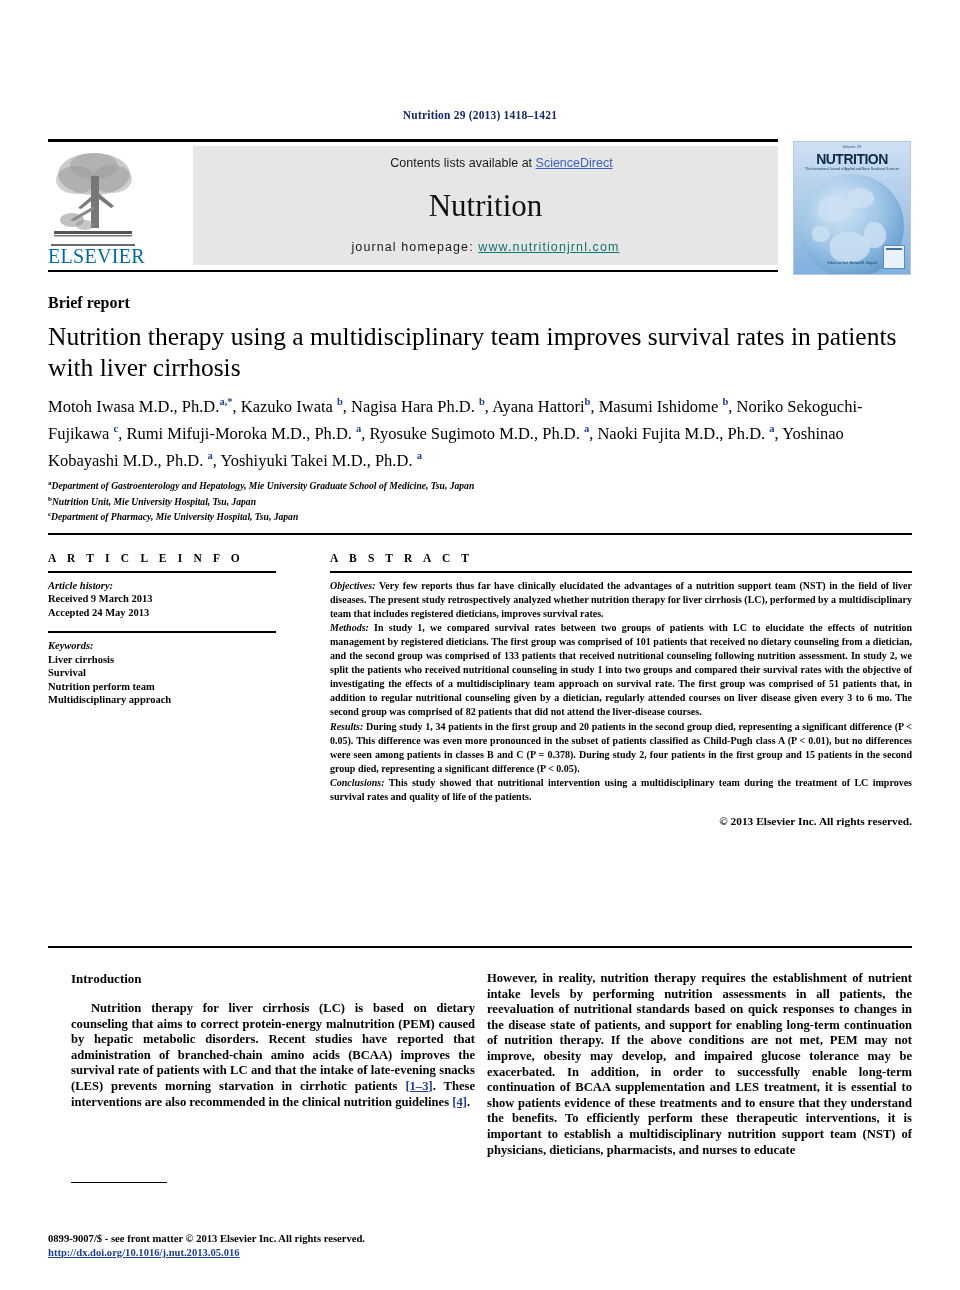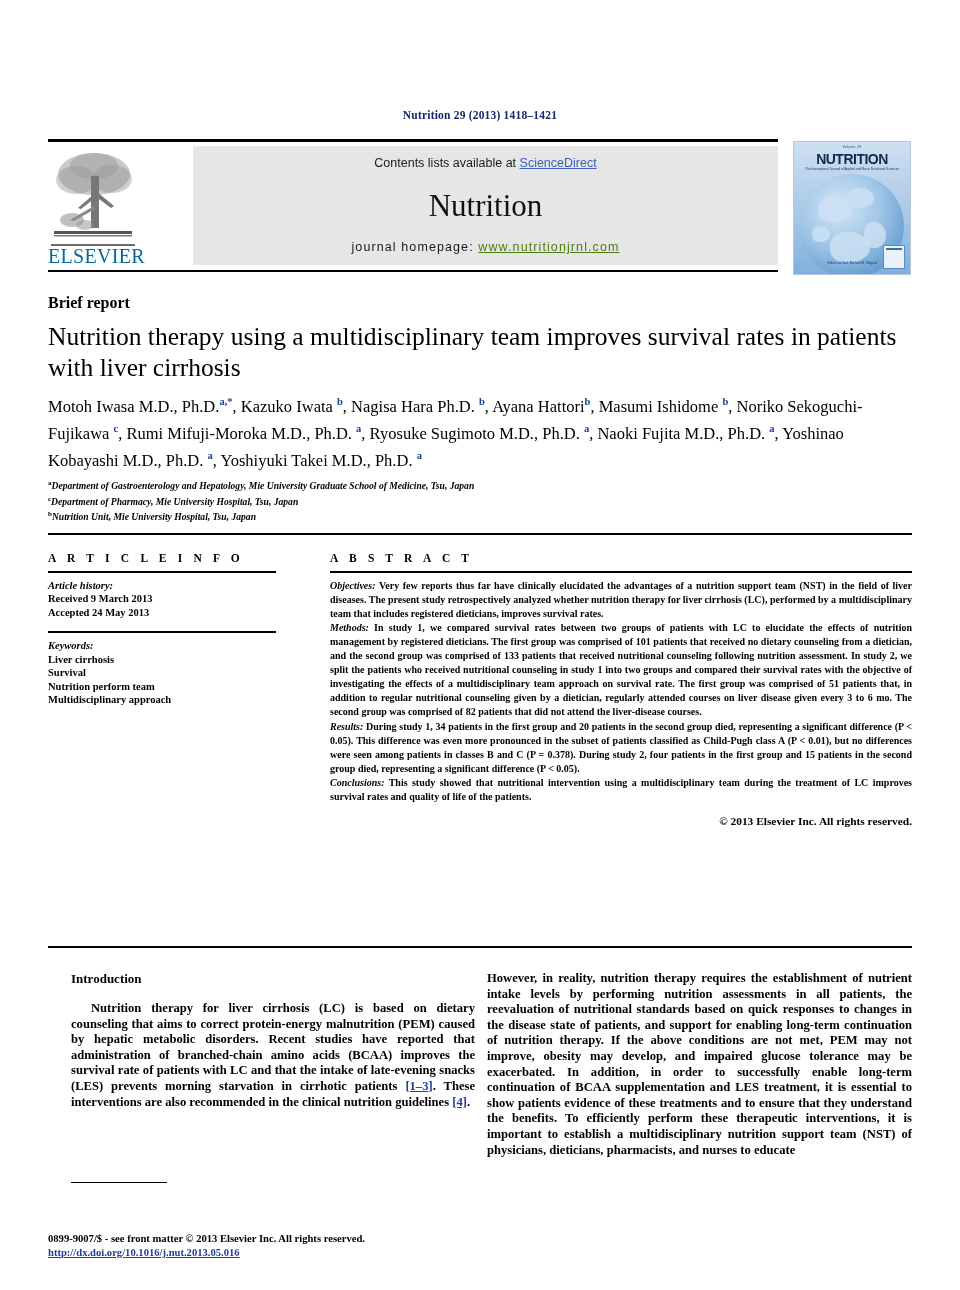--- a/index.html
+++ b/index.html
@@ -88,20 +88,21 @@
     background: #e6e6e6;
   }
   .sd-line1 {
     position: absolute;
     left: 0; top: 10px;
     width: 585px;
     text-align: center;
     font-family: "Liberation Sans", sans-serif;
     font-size: 12.5px;
     color: #1a1a1a;
+    padding-left: 16px;
   }
   .sd-link { color: #3a5fbf; }
   .journal-name {
     position: absolute;
     left: 0; top: 42px;
     width: 585px;
     text-align: center;
     font-family: "Liberation Serif", serif;
     font-size: 31px;
     color: #111;
@@ -109,21 +110,21 @@
   .sd-line3 {
     position: absolute;
     left: 0; top: 94px;
     width: 585px;
     text-align: center;
     font-family: "Liberation Sans", sans-serif;
     font-size: 12.5px;
     letter-spacing: 1.1px;
     color: #1a1a1a;
   }
-  .sd-line3 .hp-url { color: #4d7c0f; }
+  .sd-line3 .hp-url { color: #0f766e; }
 
   .cover {
     position: absolute;
     left: 745px; top: 2px;
     width: 116px;
     height: 132px;
     border: 1px solid #b9c8d8;
     background: linear-gradient(#cfe0f2, #a8c8e8 55%, #7fb0de);
     overflow: hidden;
   }
@@ -403,22 +404,22 @@
   </div>
 
   <div class="brief-report">Brief report</div>
 
   <div class="title">Nutrition therapy using a multidisciplinary team improves survival rates in patients with liver cirrhosis</div>
 
   <div class="authors">Motoh Iwasa M.D., Ph.D.<sup>a,*</sup>, Kazuko Iwata <sup>b</sup>, Nagisa Hara Ph.D. <sup>b</sup>, Ayana Hattori<sup>b</sup>, Masumi Ishidome <sup>b</sup>, Noriko Sekoguchi-Fujikawa <sup>c</sup>, Rumi Mifuji-Moroka M.D., Ph.D. <sup>a</sup>, Ryosuke Sugimoto M.D., Ph.D. <sup>a</sup>, Naoki Fujita M.D., Ph.D. <sup>a</sup>, Yoshinao Kobayashi M.D., Ph.D. <sup>a</sup>, Yoshiyuki Takei M.D., Ph.D. <sup>a</sup></div>
 
   <div class="affils">
     <div><sup>a</sup><span>Department of Gastroenterology and Hepatology, Mie University Graduate School of Medicine, Tsu, Japan</span></div>
+    <div><sup>b</sup><span>Nutrition Unit, Mie University Hospital, Tsu, Japan</span></div>
     <div><sup>c</sup><span>Department of Pharmacy, Mie University Hospital, Tsu, Japan</span></div>
-    <div><sup>b</sup><span>Nutrition Unit, Mie University Hospital, Tsu, Japan</span></div>
   </div>
 
   <div class="block-rule rule-info-top"></div>
   <div class="block-rule rule-abs-bottom"></div>
 
   <div class="info-col">
     <div class="col-head">A R T I C L E  I N F O</div>
     <div class="info-hr"></div>
     <div class="info-group">
       <div class="it">Article history:</div>

